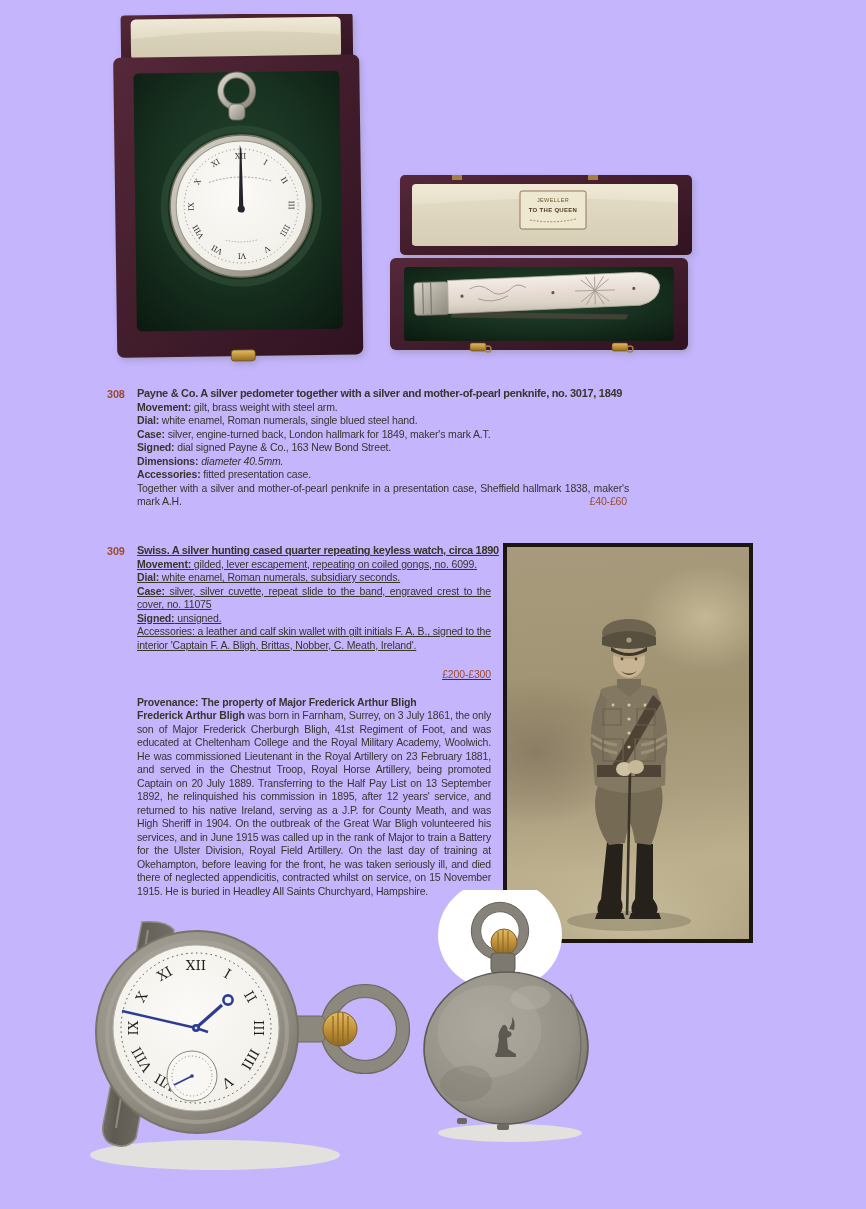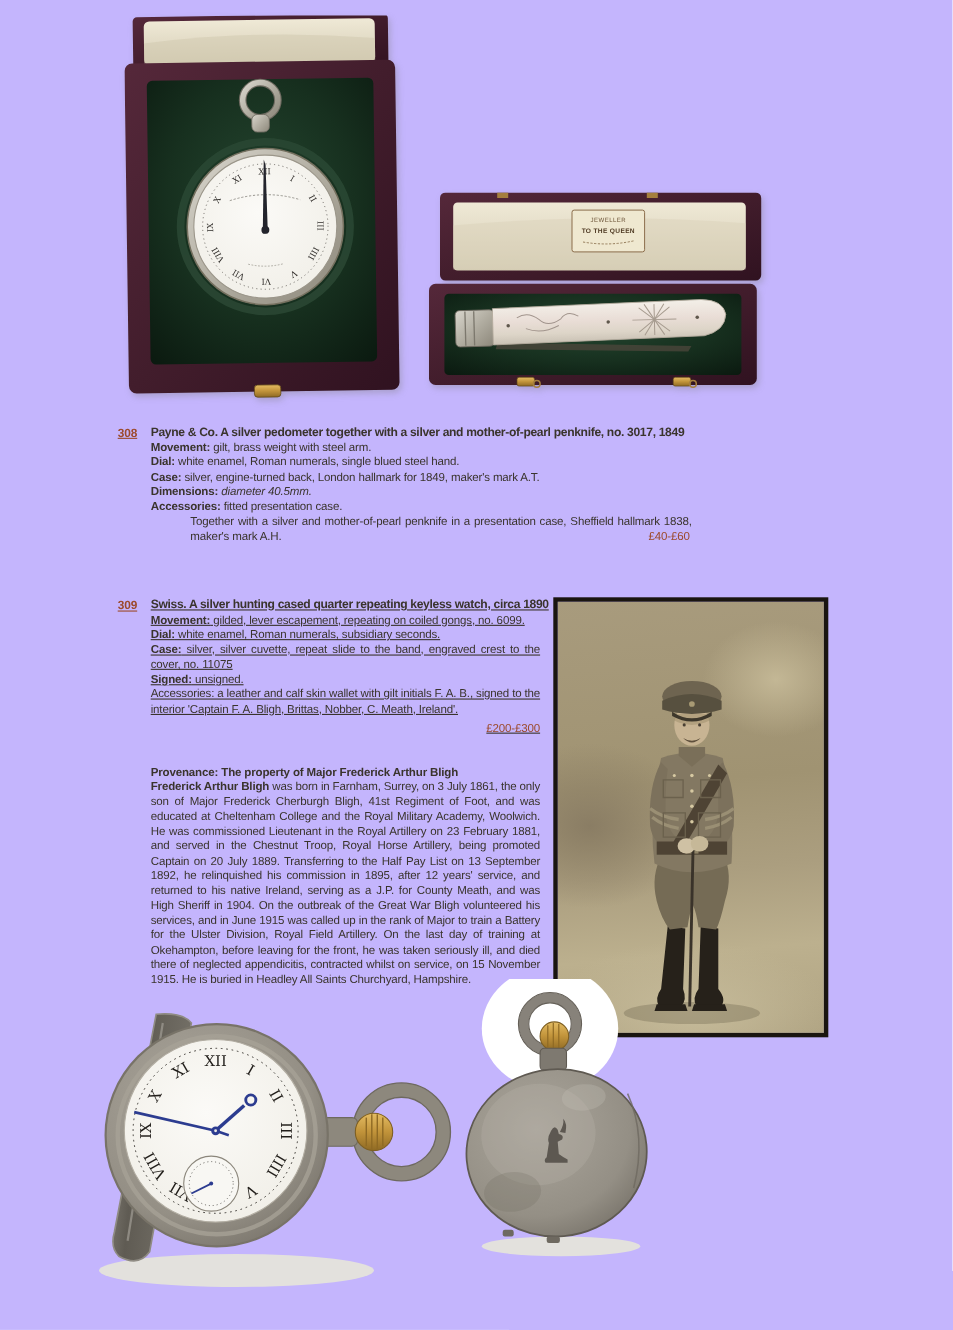--- a/index.html
+++ b/index.html
@@ -1,27 +1,27 @@
 <!DOCTYPE html>
 <html><head>
 <meta charset="utf-8">
 <style>
   html,body{margin:0;padding:0;background:#ffffff;}
   #page{position:relative;width:866px;height:1209px;background:#c4b5fd;overflow:hidden;
         font-family:"Liberation Sans",sans-serif;color:#3a342d;}
   .abs{position:absolute;}
   
-  .lotnum{position:absolute;font-size:10.8px;font-weight:bold;color:#9c4a2c;letter-spacing:-0.1px;text-decoration:underline;}
+  .lotnum{position:absolute;font-size:10.8px;font-weight:bold;color:#9c4a2c;letter-spacing:-0.1px;}
   .lotcol{position:absolute;font-size:10.5px;line-height:13.5px;letter-spacing:-0.15px;color:#3a342d;}
   .lottitle{font-weight:bold;white-space:nowrap;font-size:11px;letter-spacing:-0.3px;}
   .specline b{font-weight:bold;}
   .just{text-align:justify;}
   .estimate{color:#9c4a2c;}
   .est-abs{position:absolute;right:2px;bottom:0;color:#9c4a2c;}
-  .est-right{text-align:right;margin-top:4px;}
+  .est-right{text-align:right;margin-top:16px;}
   .prov{font-weight:bold;}
   
   #officer-photo{position:absolute;left:503px;top:543px;width:242px;height:392px;
      border:4px solid #1a1510;
      background:
        radial-gradient(95px 75px at 82% 18%, #c3b795 0%, rgba(195,183,149,0) 70%),
        radial-gradient(130px 100px at 12% 52%, #8a7d64 0%, rgba(138,125,100,0) 75%),
        radial-gradient(160px 80px at 50% 95%, #c6bb9a 0%, rgba(198,187,154,0) 80%),
        linear-gradient(175deg,#a89b7d 0%,#a09372 42%,#ab9e7f 62%,#bcb08e 80%,#b0a483 100%);}
   svg{display:block;}
@@ -163,23 +163,24 @@
       </g>
     </g>
   </svg>
 
   <div class="lotnum" style="left:107px;top:388px;">308</div>
   <div class="lotcol" style="left:137px;top:387px;width:492px;">
     <div class="lottitle">Payne &amp; Co. A silver pedometer together with a silver and mother-of-pearl penknife, no. 3017, 1849</div>
     <div class="specline"><b>Movement:</b><span> gilt, brass weight with steel arm.</span></div>
     <div class="specline"><b>Dial:</b><span> white enamel, Roman numerals, single blued steel hand.</span></div>
     <div class="specline"><b>Case:</b><span> silver, engine-turned back, London hallmark for 1849, maker's mark A.T.</span></div>
+    <div class="specline"><b>Signed:</b><span> dial signed Payne &amp; Co., 163 New Bond Street.</span></div>
     <div class="specline"><b>Dimensions:</b> <i>diameter 40.5mm.</i></div>
     <div class="specline"><b>Accessories:</b><span> fitted presentation case.</span></div>
-    <div class="just" style="position:relative;margin-left:36px;">
+    <div class="just" style="position:relative;">
       <span>Together with a silver and mother-of-pearl penknife in a presentation case, Sheffield hallmark 1838, maker's mark A.H.</span>
       <span class="est-abs">£40-£60</span>
     </div>
   </div>
 
   <div class="lotnum" style="left:107px;top:545px;">309</div>
   <div class="lotcol" style="left:137px;top:544px;width:354px;text-decoration:underline;">
     <div class="lottitle">Swiss. A silver hunting cased quarter repeating keyless watch, circa 1890</div>
     <div class="specline"><b>Movement:</b><span> gilded, lever escapement, repeating on coiled gongs, no. 6099.</span></div>
     <div class="specline"><b>Dial:</b><span> white enamel, Roman numerals, subsidiary seconds.</span></div>

